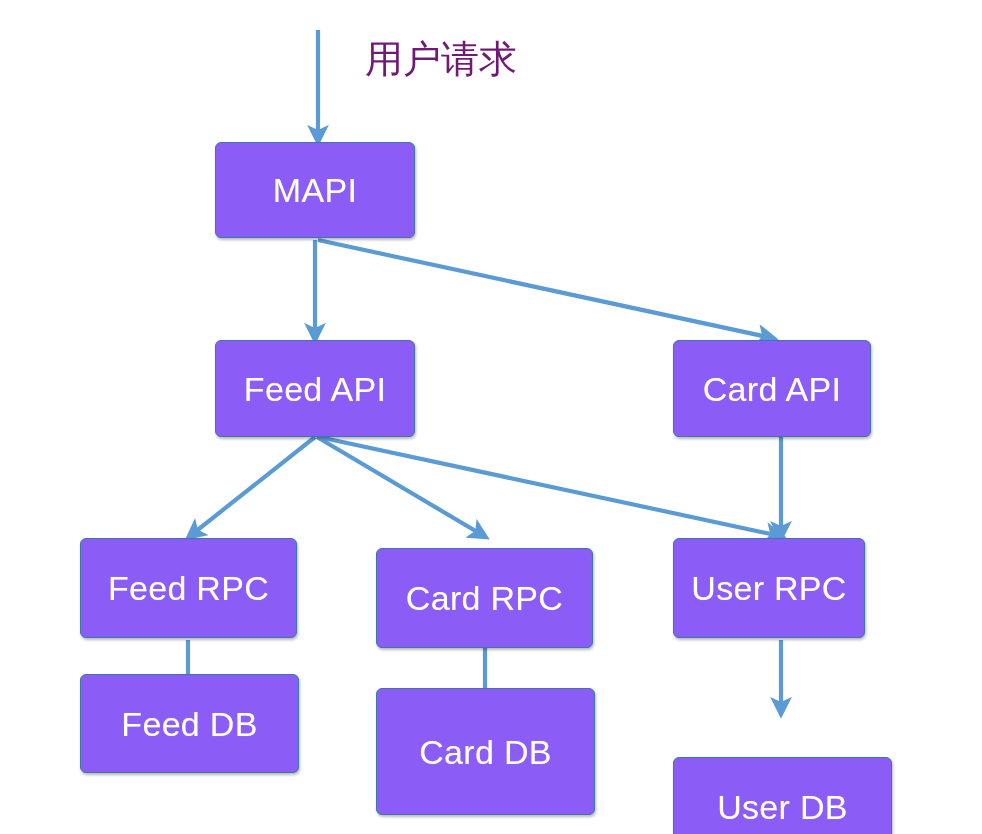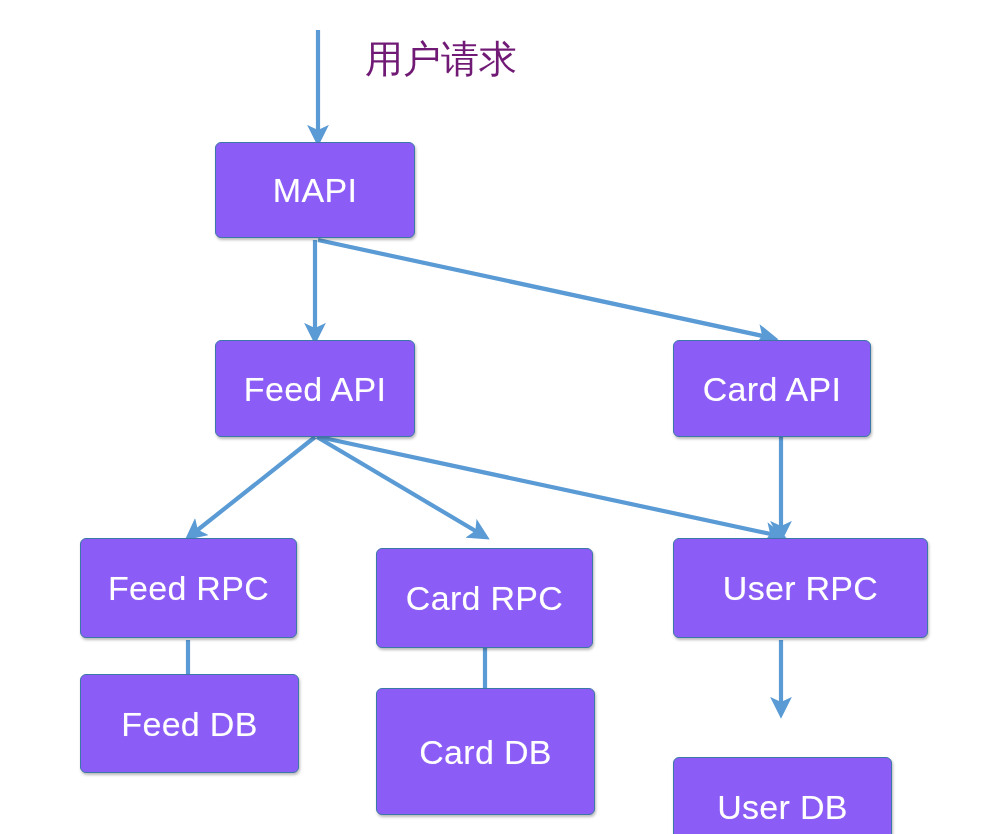--- a/index.html
+++ b/index.html
@@ -89,21 +89,21 @@
       </div>
       <div class="node" style="left: 673px; top: 340px; width: 198px; height: 97px;">
         <span class="node-label">Card API</span>
       </div>
       <div class="node" style="left: 80px; top: 538px; width: 217px; height: 100px;">
         <span class="node-label">Feed RPC</span>
       </div>
       <div class="node" style="left: 376px; top: 538px; width: 217px; height: 100px; margin-top: 10px;">
         <span class="node-label">Card RPC</span>
       </div>
-      <div class="node" style="left: 673px; top: 538px; width: 255px; height: 100px; text-align: right;">
+      <div class="node" style="left: 673px; top: 538px; width: 192px; height: 100px; text-align: right;">
         <span class="node-label">User RPC</span>
       </div>
       <div class="node" style="left: 80px; top: 674px; width: 219px; height: 99px;">
         <span class="node-label">Feed DB</span>
       </div>
       <div class="node" style="left: 376px; top: 688px; width: 219px; height: 127px; text-align: center;">
         <span class="node-label">Card DB</span>
       </div>
       <div class="node" style="left: 673px; top: 714px; width: 219px; height: 99px; margin-top: 43px;">
         <span class="node-label">User DB</span>

